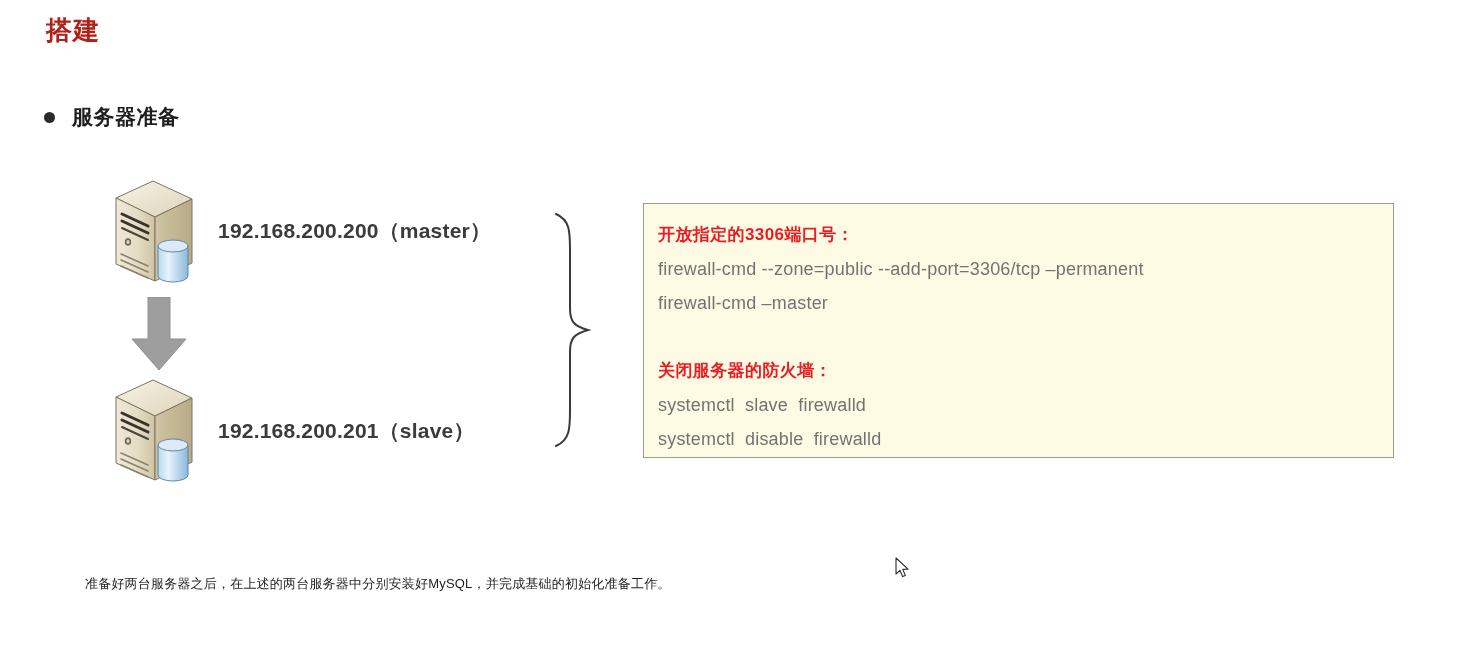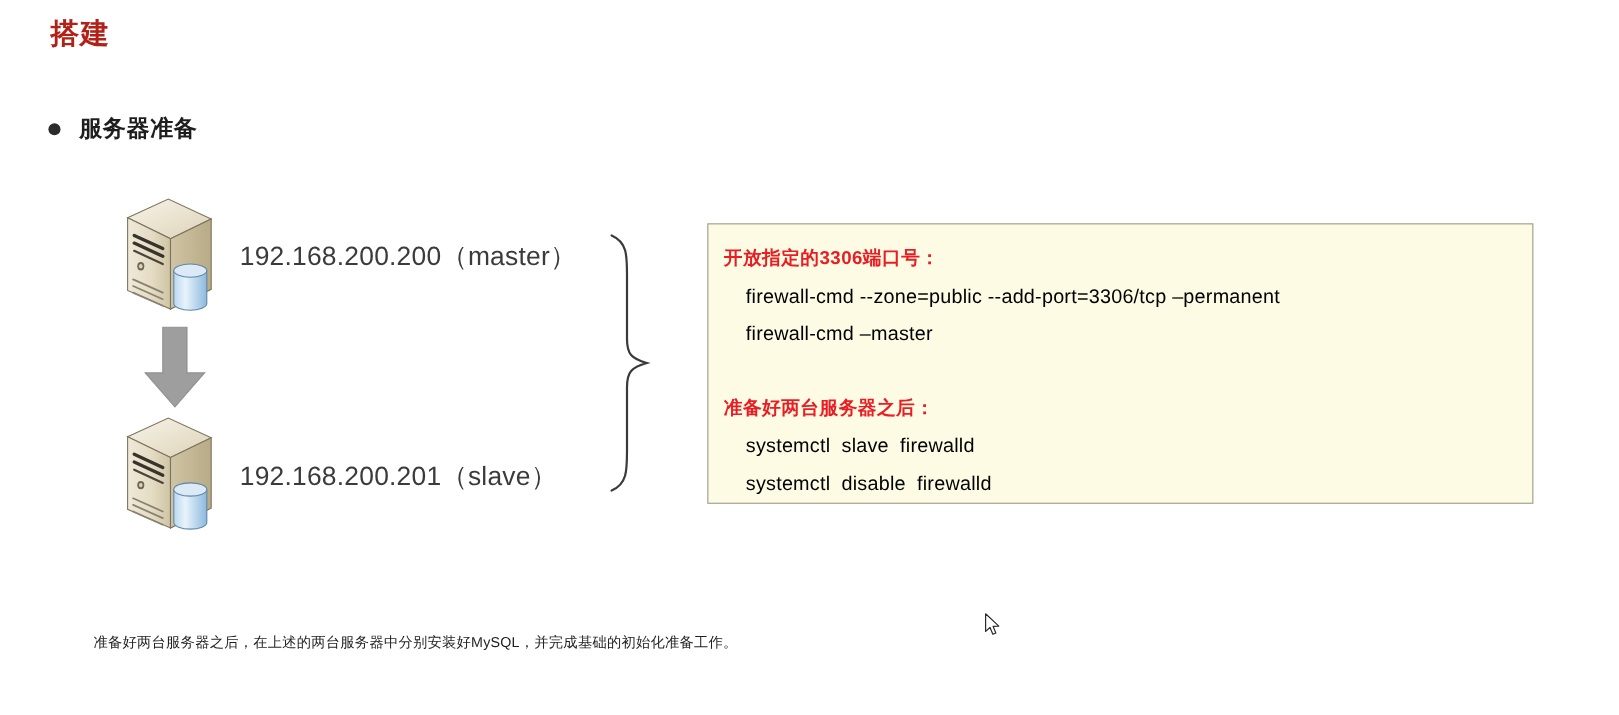--- a/index.html
+++ b/index.html
@@ -55,24 +55,25 @@
   .server-icon {
     position: absolute;
     width: 96px;
     height: 112px;
   }
   #server-master { left: 106px; top: 176px; }
   #server-slave  { left: 106px; top: 375px; }
 
   .ip-label {
     position: absolute;
-    font-size: 24px;
+    font-size: 21px;
     color: #3b3b3b;
     white-space: nowrap;
     letter-spacing: 0.2px;
+    font-weight: bold;
   }
   #ip-label-master { left: 218px; top: 217px; }
   #ip-label-slave  { left: 218px; top: 417px; }
 
   #flow-arrow {
     position: absolute;
     left: 128px;
     top: 297px;
     width: 62px;
     height: 74px;
@@ -101,25 +102,24 @@
   .cmd-heading {
     font-size: 17px;
     font-weight: bold;
     color: #ea1c24;
     letter-spacing: 0.4px;
     line-height: 34px;
     white-space: nowrap;
   }
   .cmd-line {
     font-size: 18px;
-    color: #000000;
+    color: #737373;
     line-height: 34px;
     white-space: nowrap;
     letter-spacing: 0.2px;
-    margin-left: 20px;
   }
   .cmd-line.spaced { word-spacing: 5px; }
   .cmd-gap { height: 34px; }
 
   
   #footer-paragraph {
     position: absolute;
     left: 85px;
     top: 575px;
     font-size: 13px;
@@ -252,21 +252,21 @@
 
   <div>
     <div class="cmd-heading">开放指定的3306端口号：</div>
     <div class="cmd-line">firewall-cmd --zone=public --add-port=3306/tcp –permanent</div>
     <div class="cmd-line">firewall-cmd –master</div>
   </div>
 
   <div class="cmd-gap"></div>
 
   <div>
-    <div class="cmd-heading">准备好两台服务器之后：</div>
+    <div class="cmd-heading">关闭服务器的防火墙：</div>
     <div class="cmd-line spaced">systemctl slave firewalld</div>
     <div class="cmd-line spaced">systemctl disable firewalld</div>
   </div>
 
 </div>
 
 <div id="footer-paragraph">准备好两台服务器之后，在上述的两台服务器中分别安装好MySQL，并完成基础的初始化准备工作。</div>
 
 <div id="mouse-cursor">
   <svg viewBox="0 0 16 22" width="16" height="22" xmlns="http://www.w3.org/2000/svg">

